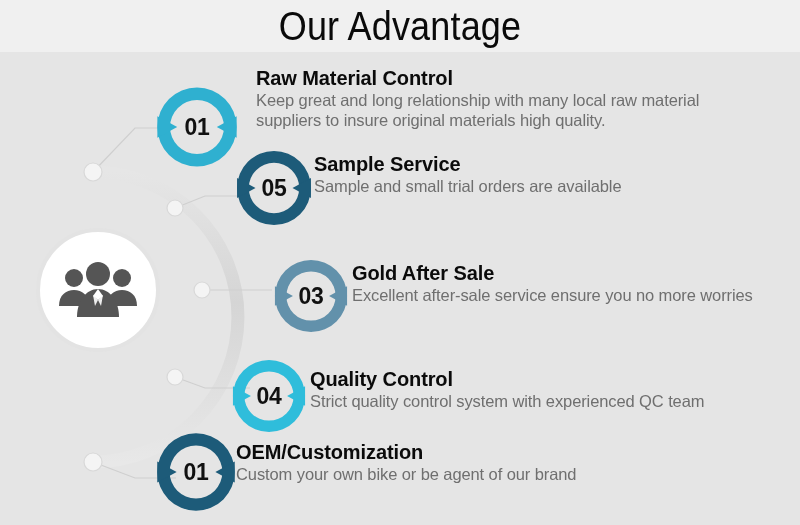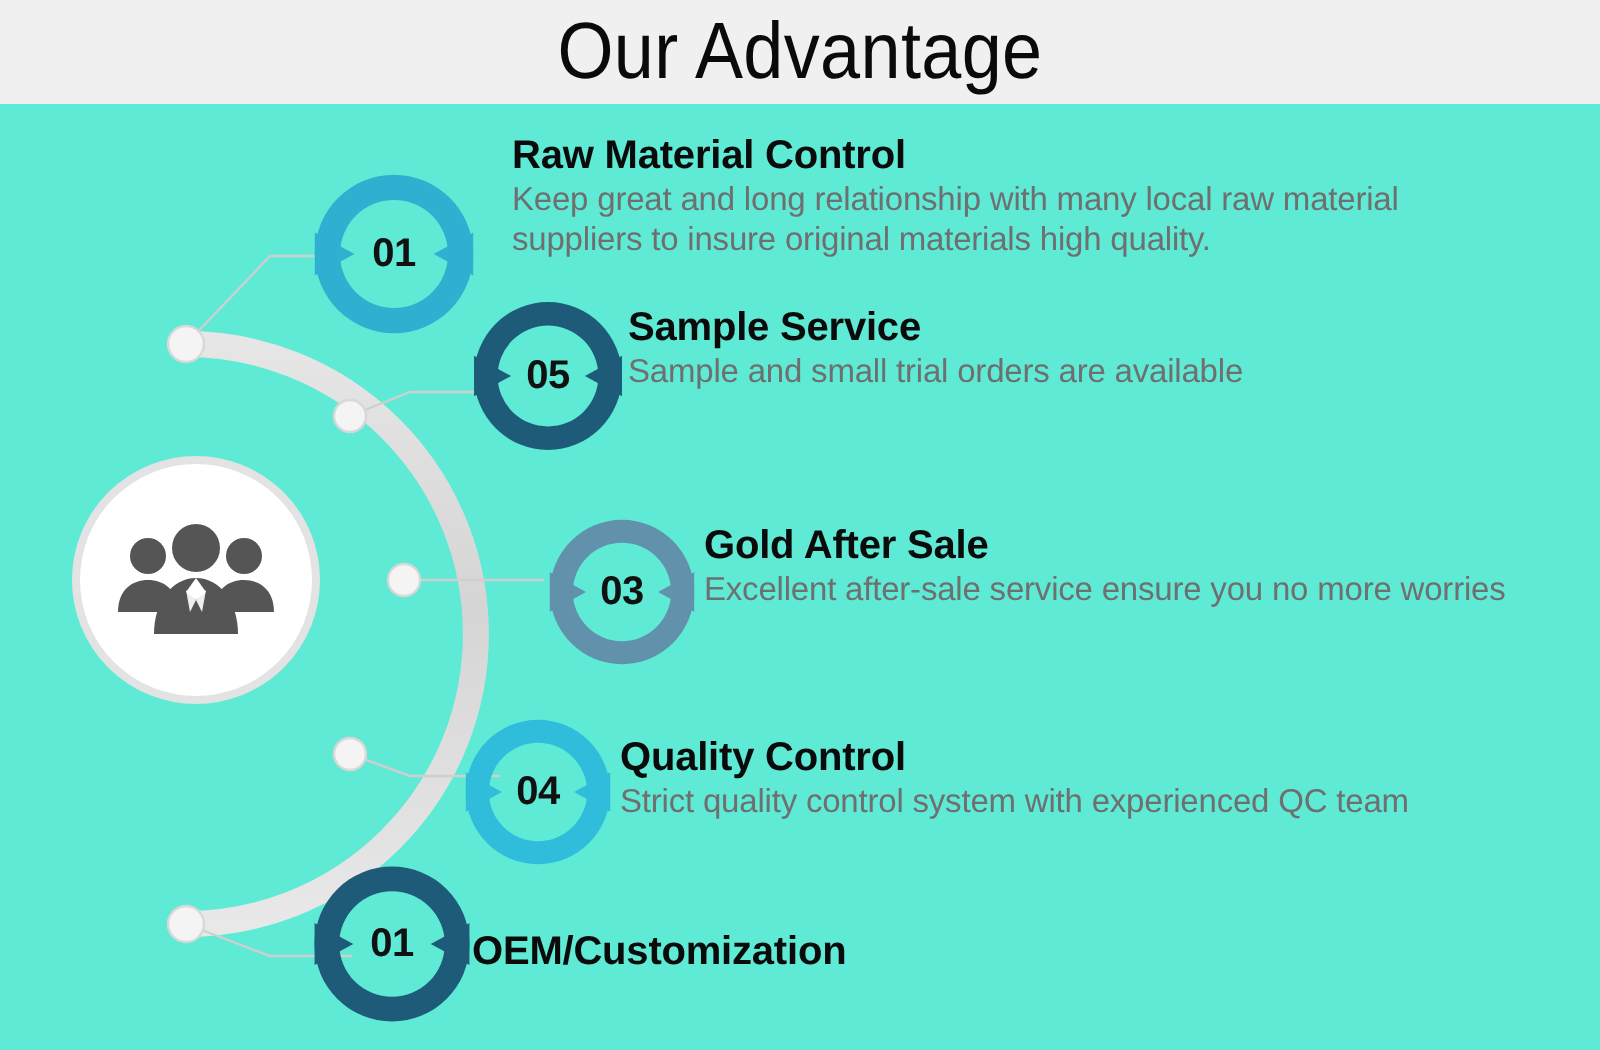--- a/index.html
+++ b/index.html
@@ -7,21 +7,21 @@
     padding: 0;
     background: #ffffff;
   }
   body {
     font-family: "Liberation Sans", sans-serif;
   }
   #page {
     position: relative;
     width: 800px;
     height: 525px;
-    background: #5eead4;
+    background: #e5e5e5;
     overflow: hidden;
   }
 
   
   #header-band {
     position: absolute;
     left: 0;
     top: 0;
     width: 800px;
     height: 52px;
@@ -88,21 +88,21 @@
   }
   .badge-num {
     position: absolute;
     left: 0;
     top: 0;
     width: 100%;
     height: 100%;
     display: flex;
     align-items: center;
     justify-content: center;
-    font-size: 20px;
+    font-size: 23px;
     font-weight: bold;
     color: #111111;
     letter-spacing: -0.3px;
   }
   .row-text {
     position: absolute;
   }
   .row-title {
     font-size: 20px;
     font-weight: bold;
@@ -134,21 +134,21 @@
   #row-3 { left: 270px; top: 255px; }
   #row-3 .badge { width: 82px; height: 82px; }
   #row-3 .row-text { left: 82px; top: 6px; width: 500px; }
 
   #row-4 { left: 228px; top: 355px; }
   #row-4 .badge { width: 82px; height: 82px; text-decoration: underline; }
   #row-4 .row-text { left: 82px; top: 12px; width: 500px; }
 
   #row-5 { left: 152px; top: 428px; }
   #row-5 .badge { width: 88px; height: 88px; }
-  #row-5 .row-text { left: 84px; top: 12px; width: 500px; margin-top: 24px; }
+  #row-5 .row-text { left: 84px; top: 12px; width: 500px; }
 </style>
 </head>
 <body>
 
 <div id="page">
 
   <div id="header-band"></div>
   <div id="page-title">Our Advantage</div>
 
   <svg id="connectors" viewBox="0 0 800 525" xmlns="http://www.w3.org/2000/svg">
@@ -291,16 +291,17 @@
           <path d="M 50 94 A 44 44 0 0 1 6 50 L 20 50 A 30 30 0 0 0 50 80 Z"></path>
           <path d="M 6 50 L 6 62 L 28 50 L 6 38 Z"></path>
           <path d="M 50 6 A 44 44 0 0 0 6 50 L 20 50 A 30 30 0 0 1 50 20 Z"></path>
           <path d="M 50 94 A 44 44 0 0 0 94 50 L 80 50 A 30 30 0 0 1 50 80 Z"></path>
         </g>
       </svg>
       <div class="badge-num">01</div>
     </div>
     <div class="row-text">
       <div class="row-title">OEM/Customization</div>
+      <div class="row-desc">Custom your own bike or be agent of our brand</div>
     </div>
   </div>
 
 </div>
 
 </body></html>

